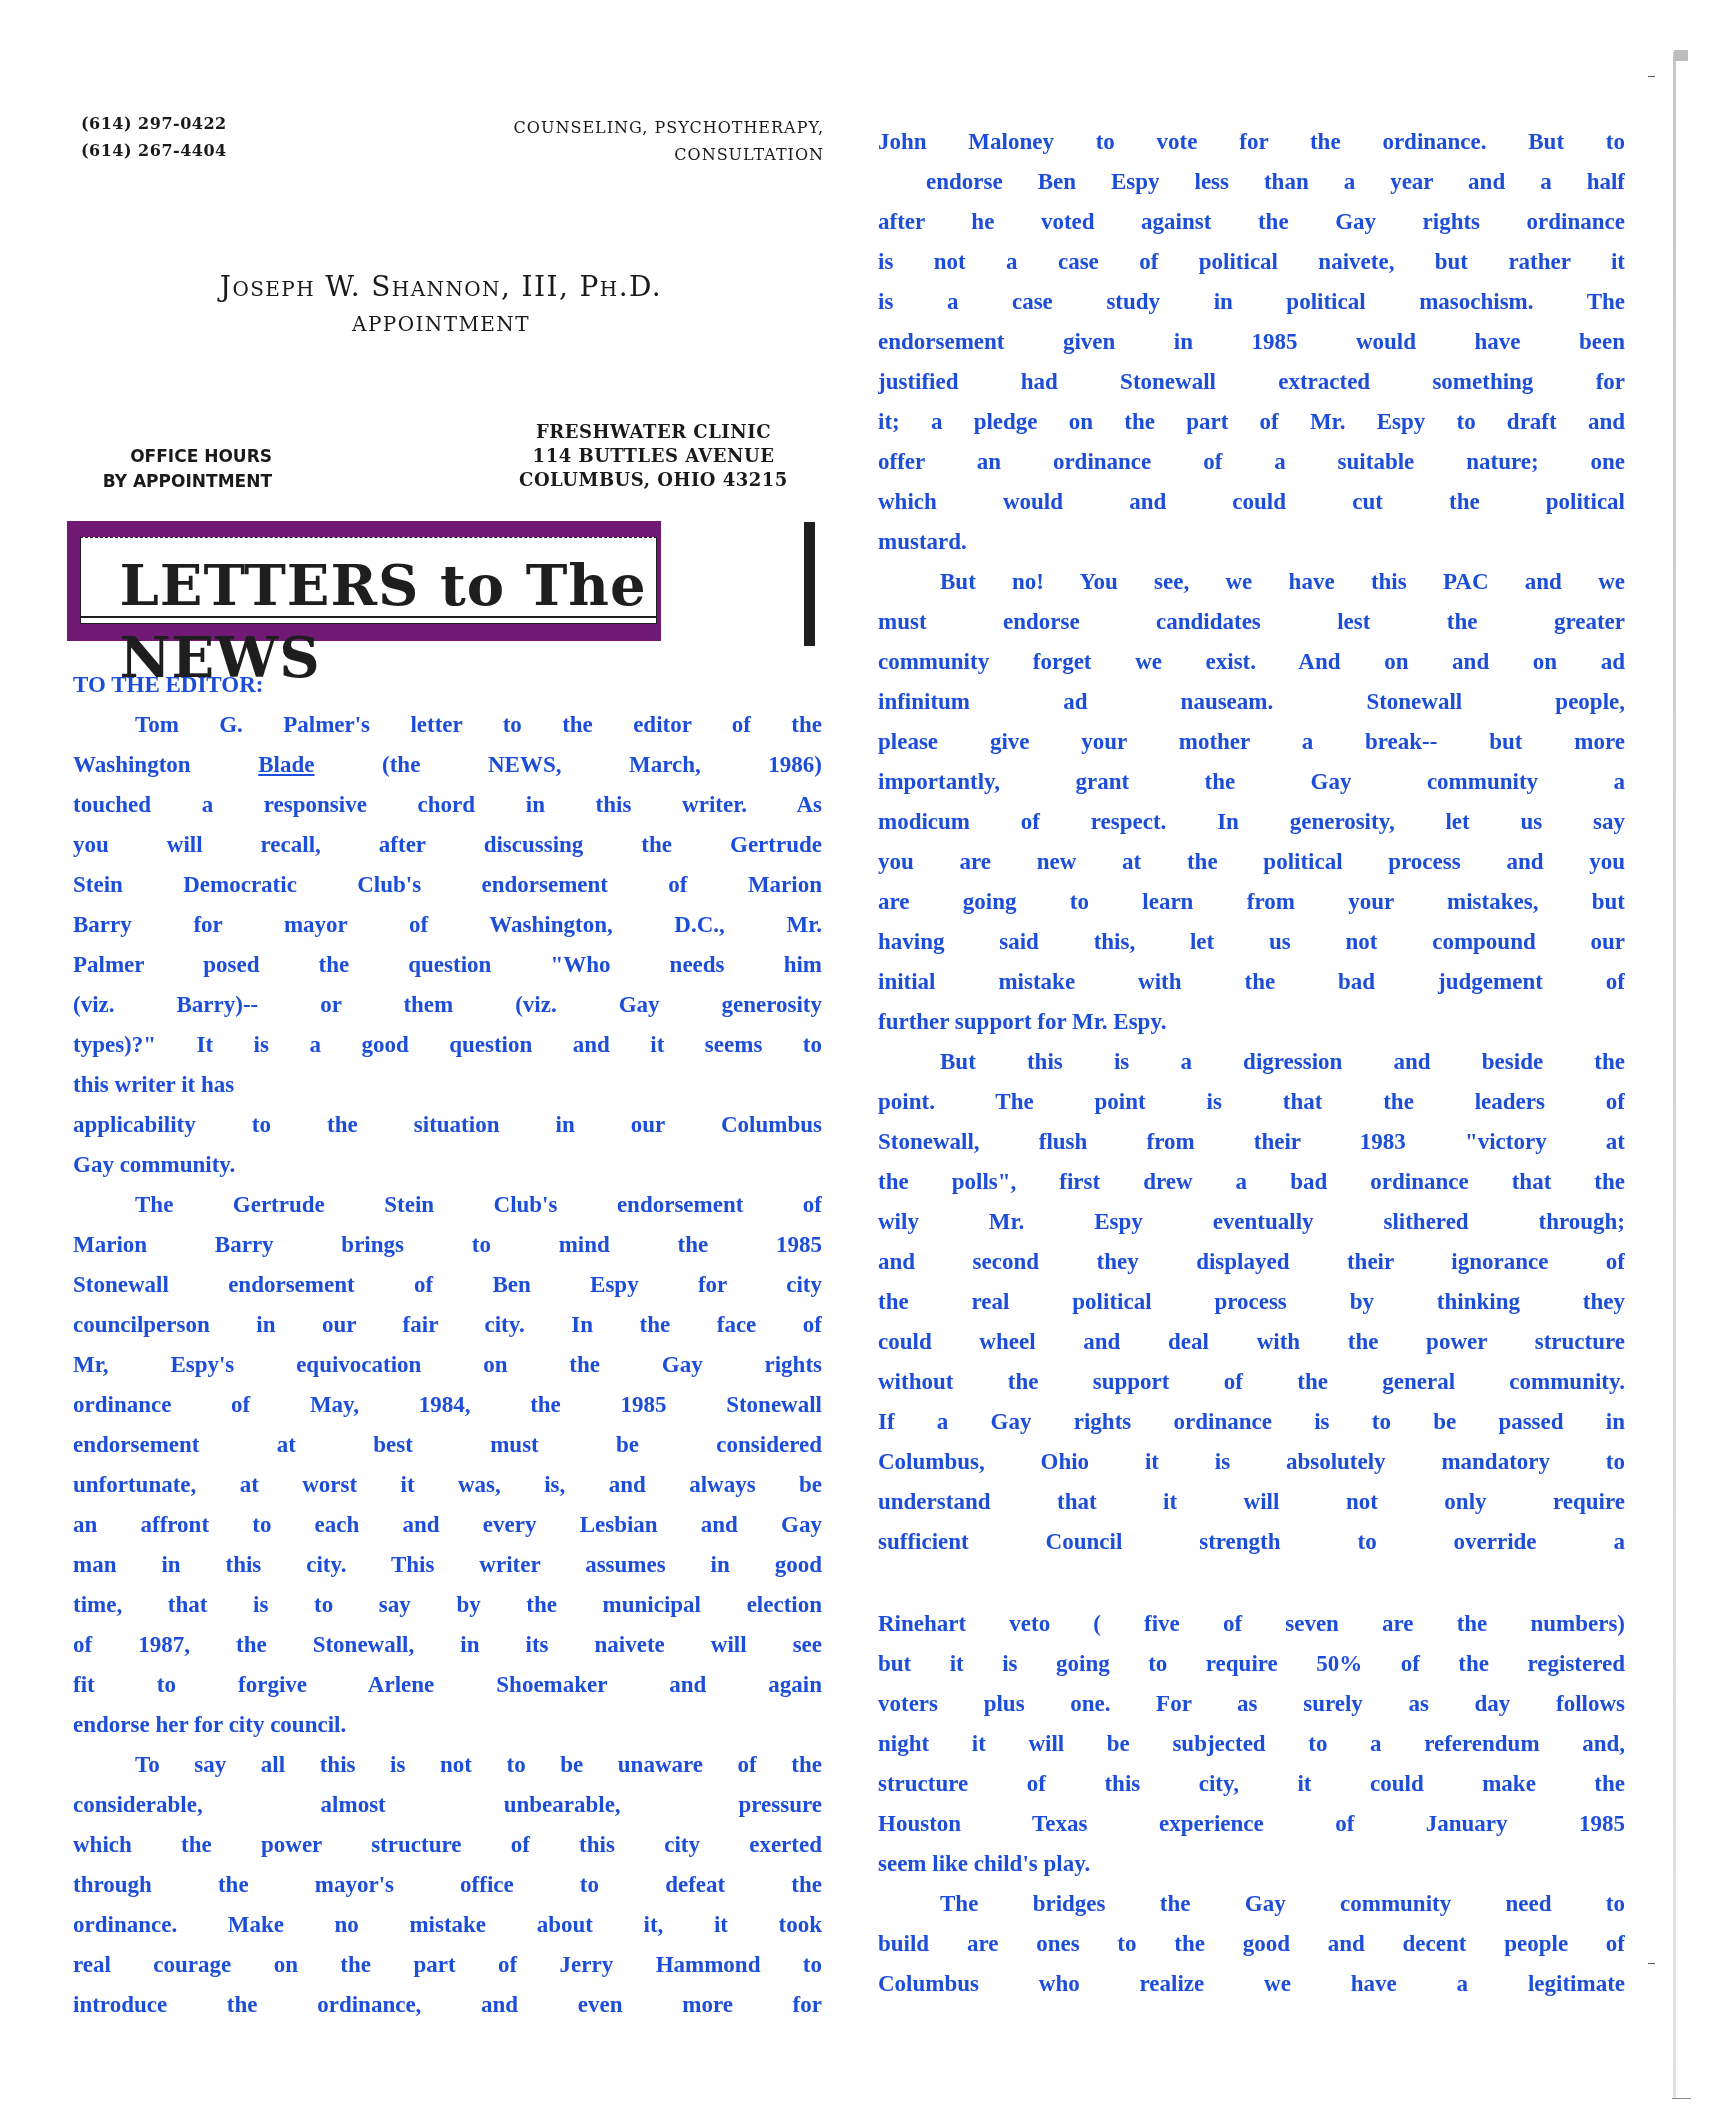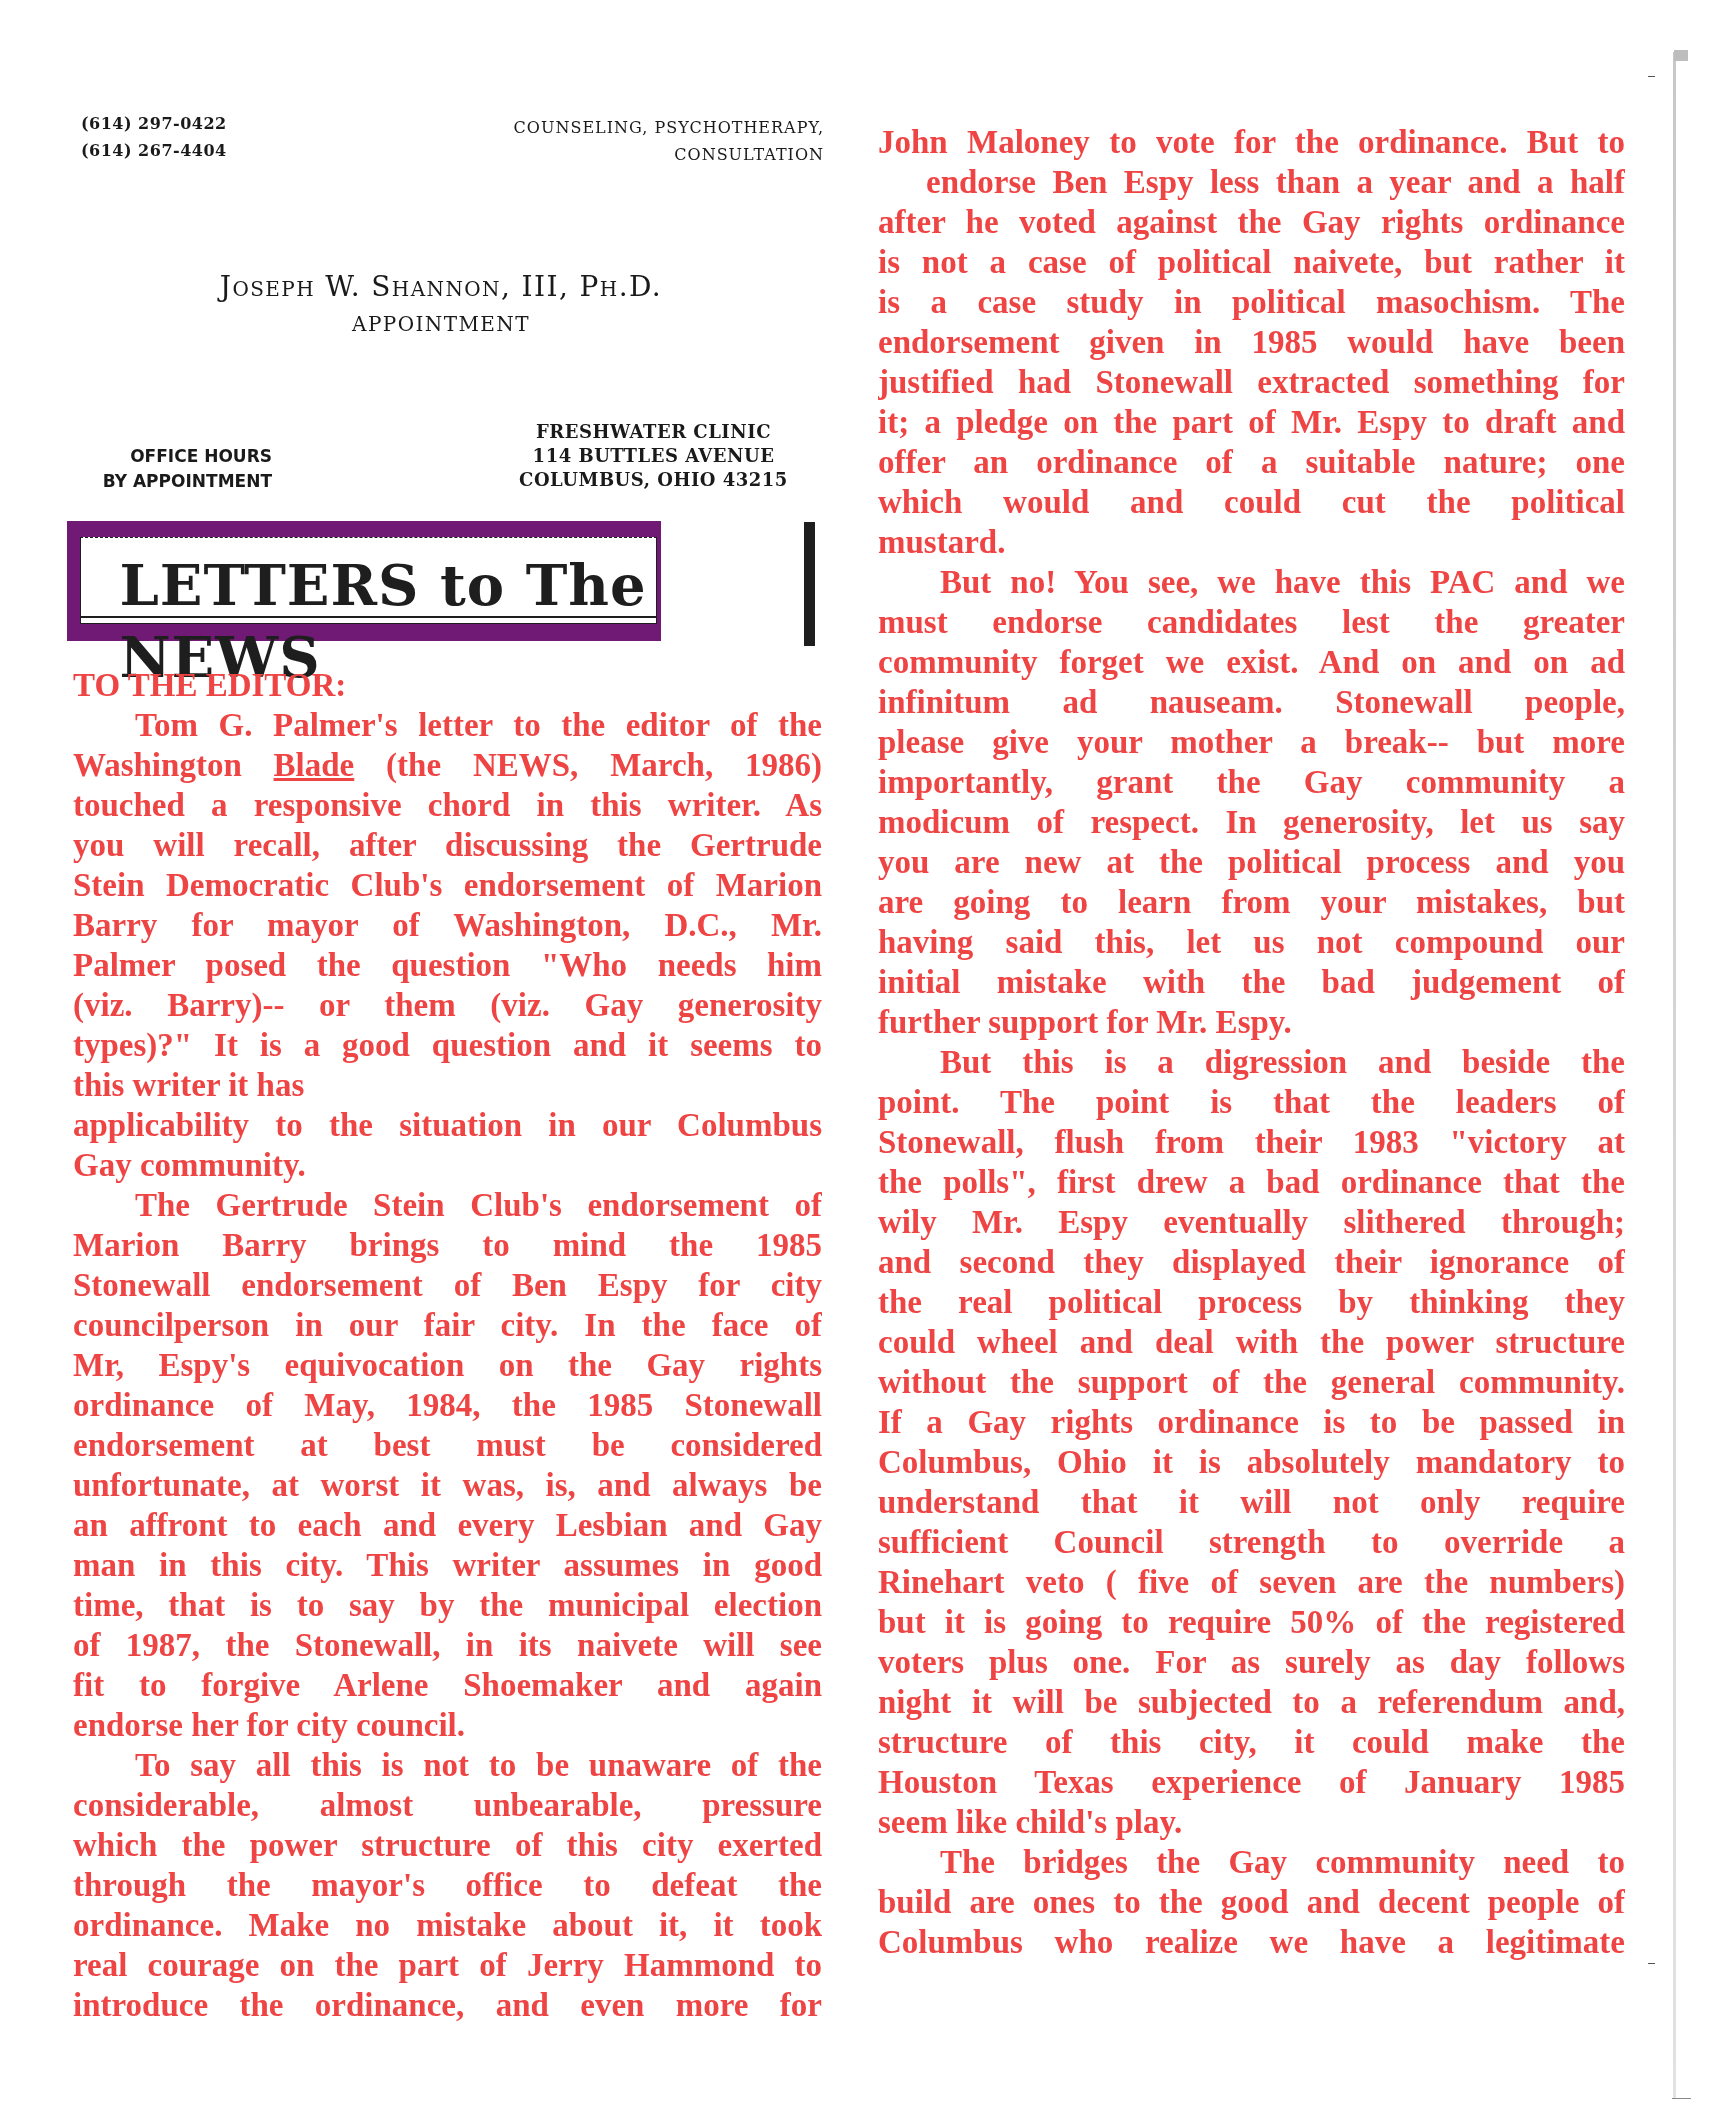--- a/index.html
+++ b/index.html
@@ -14,21 +14,21 @@
   .doc-title { left:119px; width:644px; text-align:center; top:312px; font-size:20px; letter-spacing:1.4px; }
   .hours { left:72px; width:200px; text-align:center; font-size:17px; font-weight:bold; line-height:25px; }
   .clinic { left:496px; width:315px; text-align:center; font-size:18px; letter-spacing:0.5px; line-height:24px; font-weight:bold; }
 
   .banner { left:67px; top:521px; width:594px; height:120px; box-sizing:border-box; background:#701a75; }
   .banner-inner { position:absolute; left:13.4px; top:16px; right:3.8px; bottom:17px; background:#fff; border:1.9px solid #1e1e1e; border-top:1.4px dashed #1e1e1e; box-sizing:border-box; }
   .banner-inner-line { position:absolute; left:0; right:0; bottom:4.8px; height:2.4px; background:#1e1e1e; }
   .banner-bar { left:804px; top:522px; width:11.4px; height:124px; background:#1e1e1e; }
   .banner-title { position:absolute; left:0; right:0; top:10.5px; text-align:left; padding-left:38px; font-family:"DejaVu Serif","Liberation Serif",serif; font-weight:bold; font-size:56px; line-height:72px; letter-spacing:1px; color:#1e1e1e; }
 
-  .col { position:absolute; font-family:"Liberation Serif","DejaVu Serif",serif; font-weight:bold; font-size:33px; color:#ef4444; }
+  .col { position:absolute; font-family:"Liberation Serif","DejaVu Serif",serif; font-weight:bold; font-size:23px; color:#1d4ed8; }
   .col-left { left:73px; width:749px; top:665px; }
   .col-right { left:878px; width:747px; top:122px; }
   .line { height:40px; line-height:40px; white-space:nowrap; text-align:justify; text-align-last:justify; overflow:hidden; }
   .line.last { text-align-last:left; }
   .line.indent { padding-left:62px; }
   .u { text-decoration:underline; }
 
   .page-edge { left:1673px; top:52px; width:2.9px; height:2046px; background:linear-gradient(#c8c8c8,#e2e2e2); }
   .page-edge-top { left:1674px; top:50px; width:14.3px; height:10.5px; background:#bdbdbd; }
   .page-edge-bottom { left:1672px; top:2098px; width:19px; height:1.4px; background:#888; }
@@ -137,21 +137,21 @@
       <div class="line" style="white-space: normal; height: 40px;">the polls", first drew a bad ordinance that the</div>
       <div class="line" style="white-space: normal; height: 40px;">wily Mr. Espy eventually slithered through;</div>
       <div class="line" style="white-space: normal; height: 40px;">and second they displayed their ignorance of</div>
       <div class="line" style="white-space: normal; height: 40px;">the real political process by thinking they</div>
       <div class="line" style="white-space: normal; height: 40px;">could wheel and deal with the power structure</div>
       <div class="line" style="white-space: normal; height: 40px;">without the support of the general community.</div>
       <div class="line" style="white-space: normal; height: 40px;">If a Gay rights ordinance is to be passed in</div>
       <div class="line" style="white-space: normal; height: 40px;">Columbus, Ohio it is absolutely mandatory to</div>
       <div class="line" style="white-space: normal; height: 40px;">understand that it will not only require</div>
       <div class="line" style="white-space: normal; height: 40px;">sufficient Council strength to override a</div>
-      <div class="line" style="white-space: normal; height: 40px;">Rinehart veto ( five of seven are the numbers)</div>
+      <div class="line" style="white-space: normal; height: 40px; margin-top: 42px;">Rinehart veto ( five of seven are the numbers)</div>
       <div class="line" style="white-space: normal; height: 40px;">but it is going to require 50% of the registered</div>
       <div class="line" style="white-space: normal; height: 40px;">voters plus one. For as surely as day follows</div>
       <div class="line" style="white-space: normal; height: 40px;">night it will be subjected to a referendum and,</div>
       <div class="line" style="white-space: normal; height: 40px;">structure of this city, it could make the</div>
       <div class="line" style="white-space: normal; height: 40px;">Houston Texas experience of January 1985</div>
       <div class="line last">seem like child's play.</div>
       <div class="line indent" style="white-space: normal; height: 40px;">The bridges the Gay community need to</div>
       <div class="line" style="white-space: normal; height: 40px;">build are ones to the good and decent people of</div>
       <div class="line" style="white-space: normal; height: 40px;">Columbus who realize we have a legitimate</div>
     </div>

